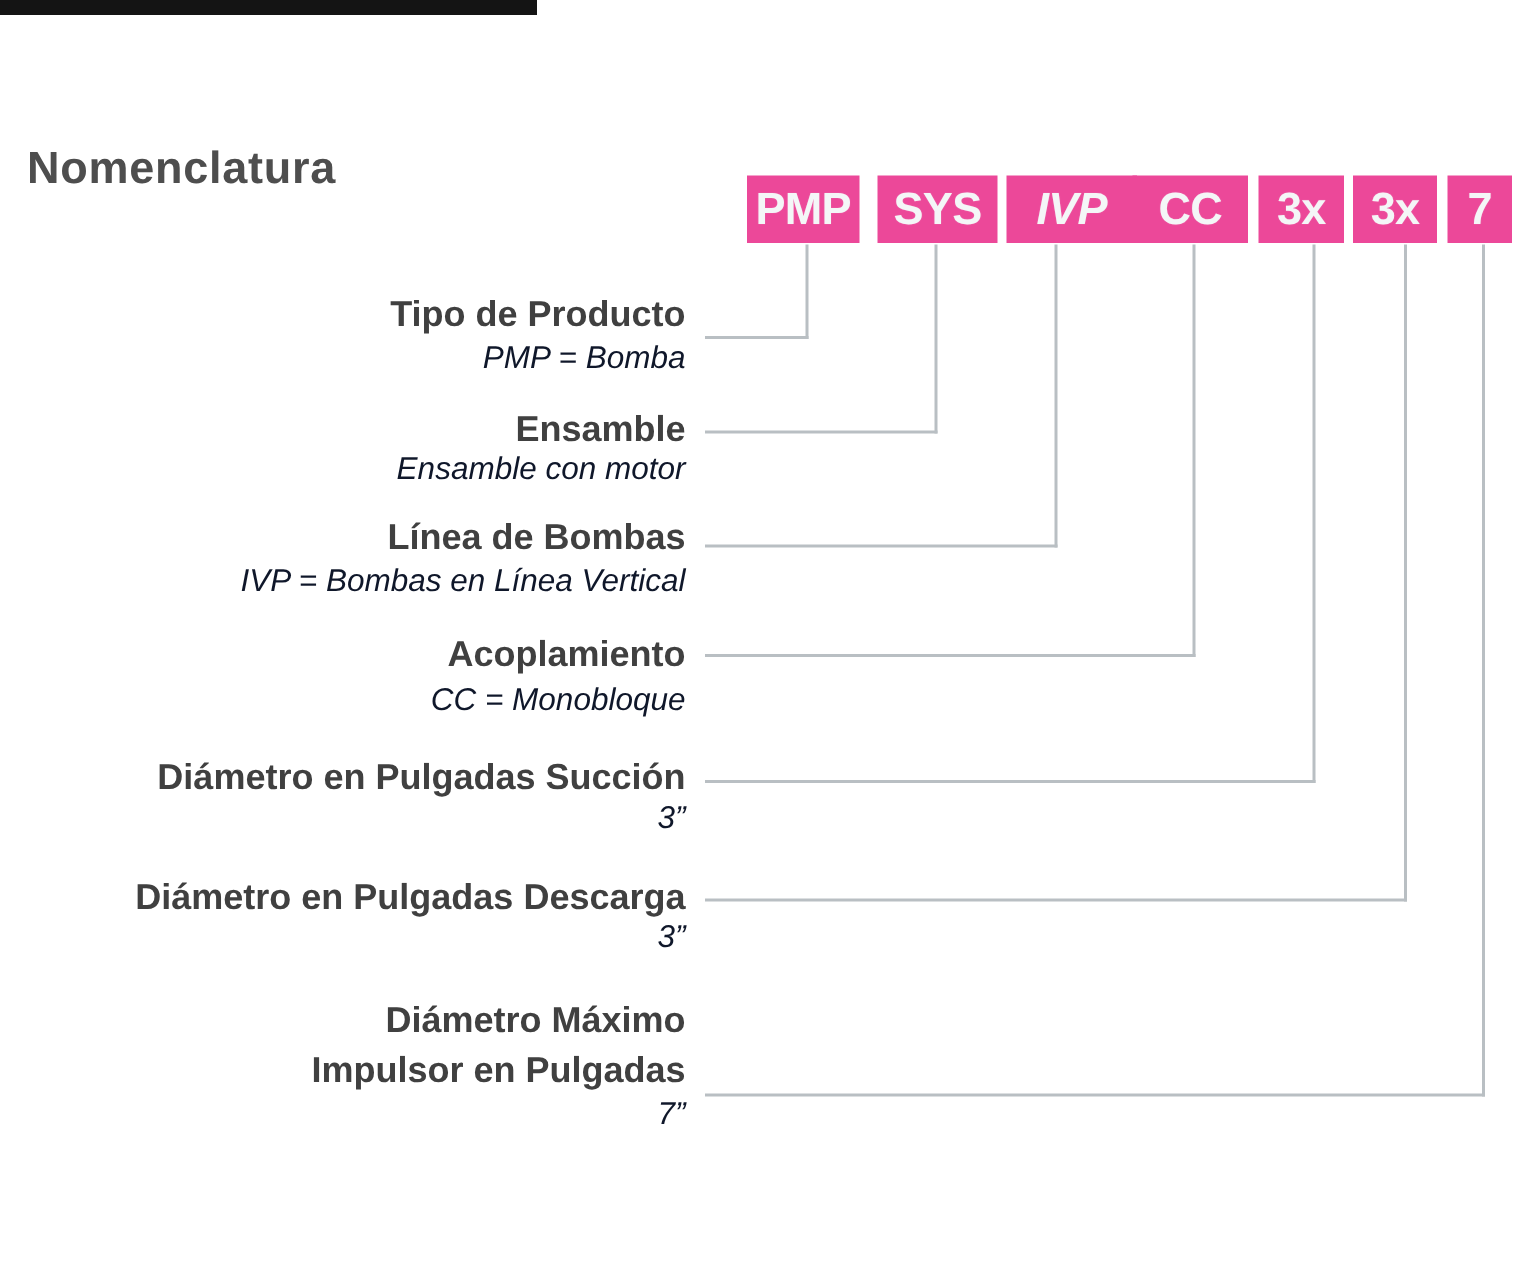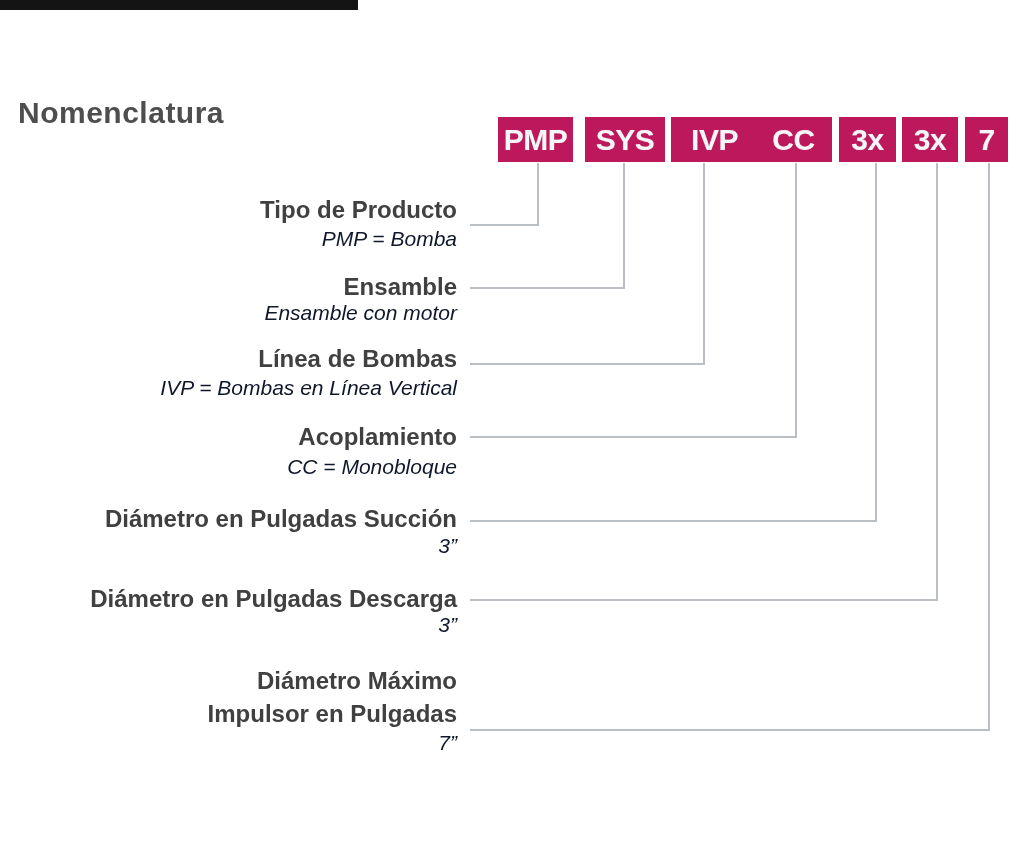--- a/index.html
+++ b/index.html
@@ -27,21 +27,21 @@
     font-size: 30px;
     font-weight: bold;
     color: #4e4e4e;
     letter-spacing: 0.5px;
     white-space: nowrap;
   }
   .cbox {
     position: absolute;
     top: 117px;
     height: 45px;
-    background: #be185d;
+    background: #ec4899;
     color: #f4f6f7;
     font-weight: bold;
     font-size: 30px;
     letter-spacing: -0.5px;
     display: flex;
     align-items: center;
     justify-content: center;
     box-sizing: border-box;
     text-shadow: 0 0 1px rgba(255,255,255,0.25);
   }
@@ -76,21 +76,21 @@
 <body>
 
 <div class="canvas">
 
   <div class="topbar"></div>
 
   <div class="page-title">Nomenclatura</div>
 
   <div class="cbox" style="left:498px; width:75px;">PMP</div>
   <div class="cbox" style="left:585px; width:80px;">SYS</div>
-  <div class="cbox" style="left:671px; width:87px;">IVP</div>
+  <div class="cbox" style="left:671px; width:87px;font-style:italic;">IVP</div>
   <div class="cbox" style="left:755px; width:77px;text-align:right;">CC</div>
   <div class="cbox" style="left:839px; width:57px;">3x</div>
   <div class="cbox" style="left:902px; width:56px;">3x</div>
   <div class="cbox" style="left:965px; width:43px;">7</div>
 
   <div class="conn" style="width:69px;  height:63px;"></div>
   <div class="conn" style="width:155px; height:126px;"></div>
   <div class="conn" style="width:235px; height:202px;"></div>
   <div class="conn" style="width:327px; height:275px;"></div>
   <div class="conn" style="width:407px; height:359px;"></div>

